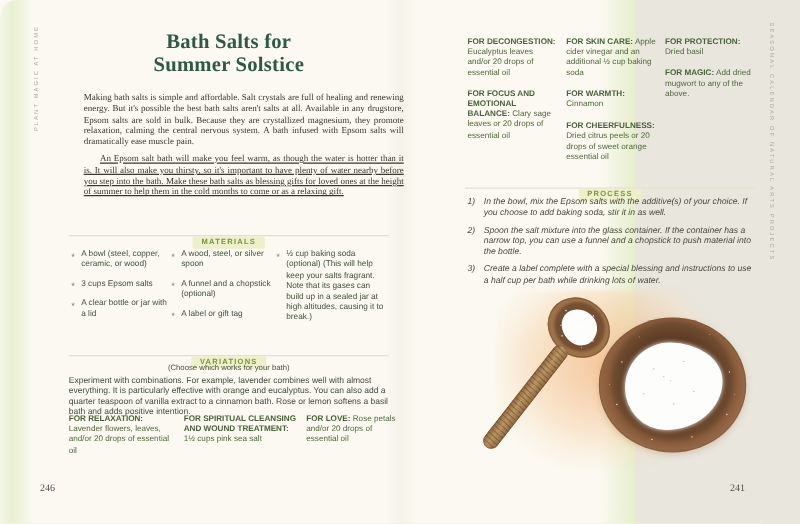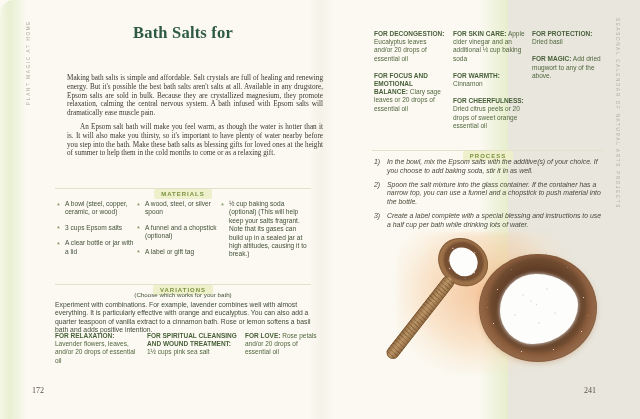--- a/index.html
+++ b/index.html
@@ -20,21 +20,21 @@
     writing-mode:vertical-rl;white-space:nowrap;}
   .margin-vert.left{left:26px;top:20px;transform:rotate(180deg);}
   .margin-vert.right{left:615px;top:18px;}
   
   .page-left{position:absolute;left:55px;top:0;width:256px;height:419px;}
   .title{position:absolute;top:24px;left:0;width:256px;text-align:center;
     font-weight:700;font-size:16.5px;line-height:18.5px;color:#2d5a41;letter-spacing:.2px;}
   .para{position:absolute;left:0;width:256px;font-size:7.2px;line-height:8.8px;
     text-align:justify;color:#3a382f;margin-left:12px;}
   .p1{top:74px;}
-  .p2{top:123px;text-indent:13px;}
+  .p2{top:123px;text-indent:13px;text-decoration:underline;}
   
   .section-head{position:absolute;left:0;width:256px;height:12px;text-align:center;}
   .section-head::before{content:"";position:absolute;left:0;right:0;top:6px;height:1px;background:#e4e1cb;}
   .section-pill{position:relative;display:inline-block;padding:2px 7px;background:#eef0cc;
     border-radius:2px;font-family:"Liberation Sans",sans-serif;font-weight:700;
     font-size:6px;letter-spacing:1px;color:#79923e;}
   .head-materials{top:182px;}
   .head-variations{top:278px;}
   .head-process{top:144px;width:232px;}
   
@@ -106,20 +106,21 @@
   <div class="edge-left"></div>
   <div class="edge-right"></div>
   <div class="gutter"></div>
 
   <div class="margin-vert left">PLANT MAGIC AT HOME</div>
   <div class="margin-vert right">SEASONAL CALENDAR OF NATURAL ARTS PROJECTS</div>
 
   <div class="page-left">
     <div class="title">
       <div>Bath Salts for</div>
+      <div>Summer Solstice</div>
     </div>
 
     <div class="para p1">Making bath salts is simple and affordable. Salt crystals are full of healing and renewing energy. But it's possible the best bath salts aren't salts at all. Available in any drugstore, Epsom salts are sold in bulk. Because they are crystallized magnesium, they promote relaxation, calming the central nervous system. A bath infused with Epsom salts will dramatically ease muscle pain.</div>
     <div class="para p2">An Epsom salt bath will make you feel warm, as though the water is hotter than it is. It will also make you thirsty, so it's important to have plenty of water nearby before you step into the bath. Make these bath salts as blessing gifts for loved ones at the height of summer to help them in the cold months to come or as a relaxing gift.</div>
 
     <div class="section-head head-materials">
       <span class="section-pill">MATERIALS</span>
     </div>
 
     <div class="materials-grid">
@@ -224,15 +225,15 @@
       <div class="spoon-head">
         <div class="spoon-salt"></div>
       </div>
       <div class="spoon-handle"></div>
     </div>
     <div class="bowl">
       <div class="bowl-salt"></div>
     </div>
   </div>
 
-  <div class="pagenum left">172</div>
+  <div class="pagenum left">246</div>
   <div class="pagenum right">241</div>
 </div>
 
 </body></html>

